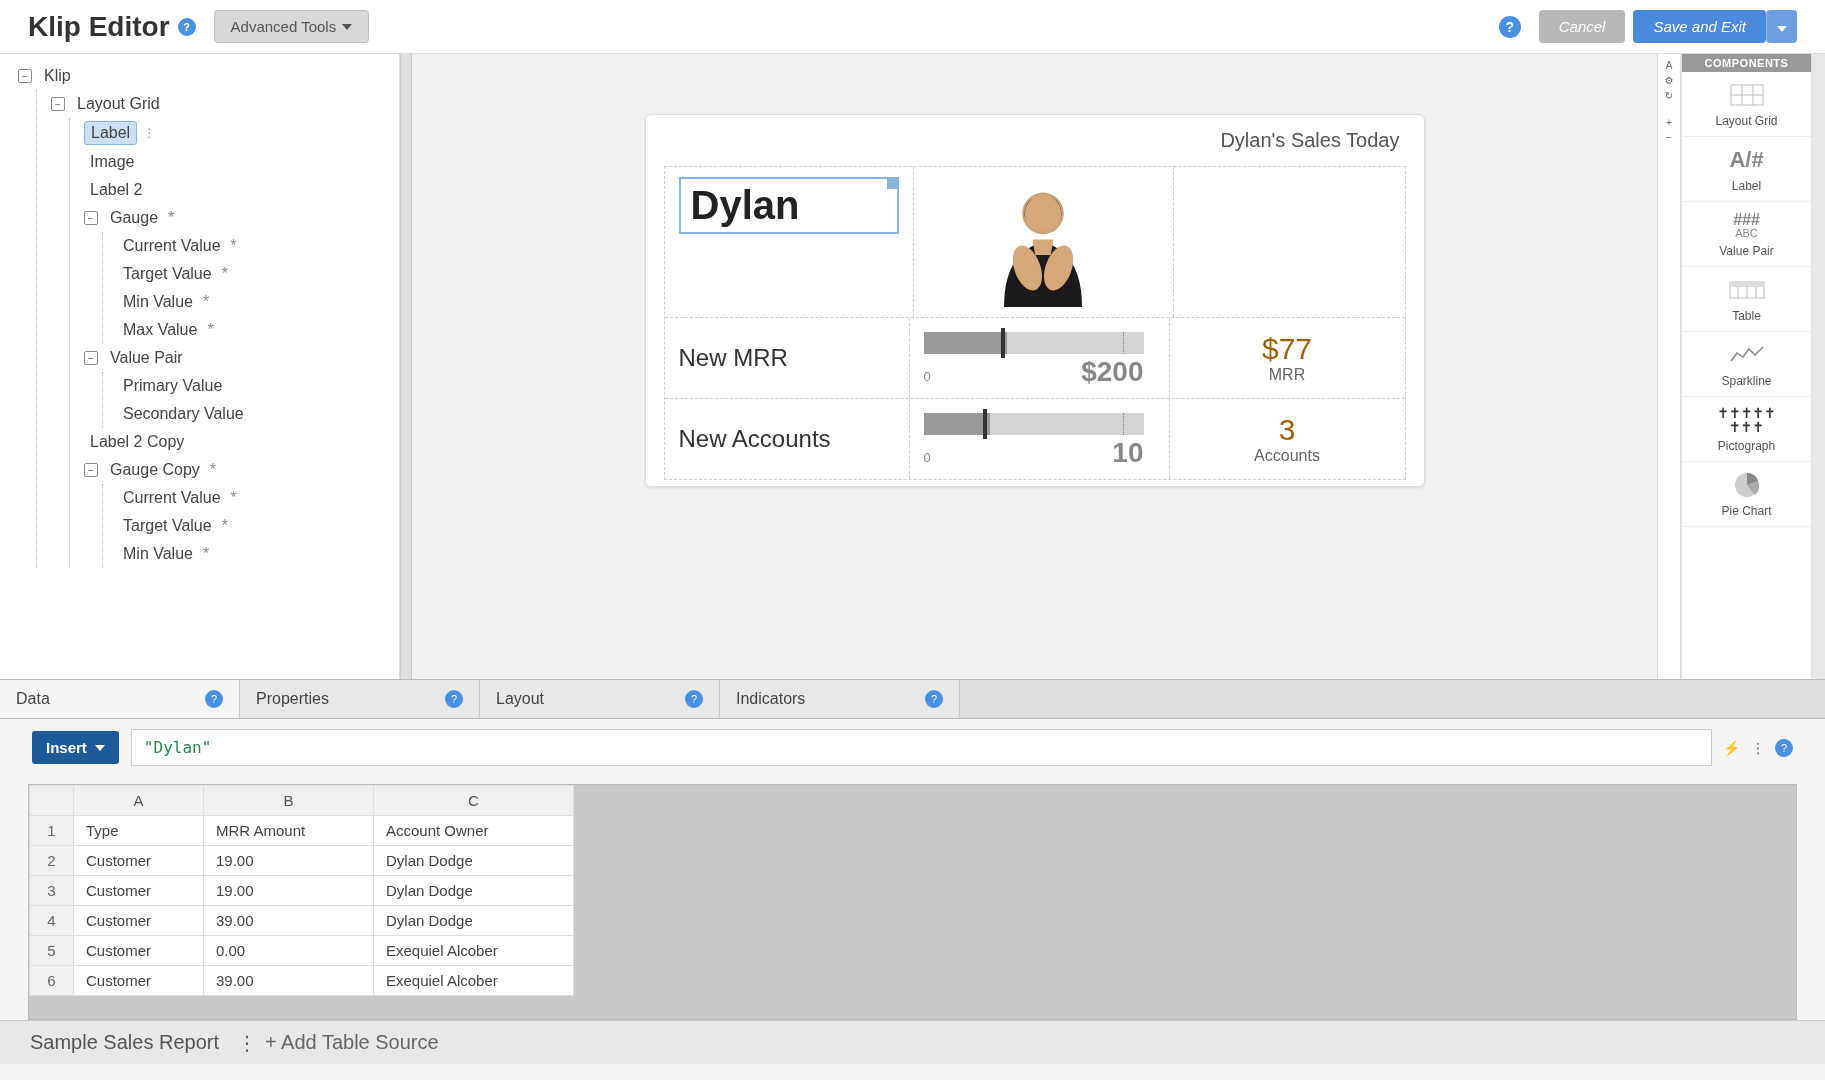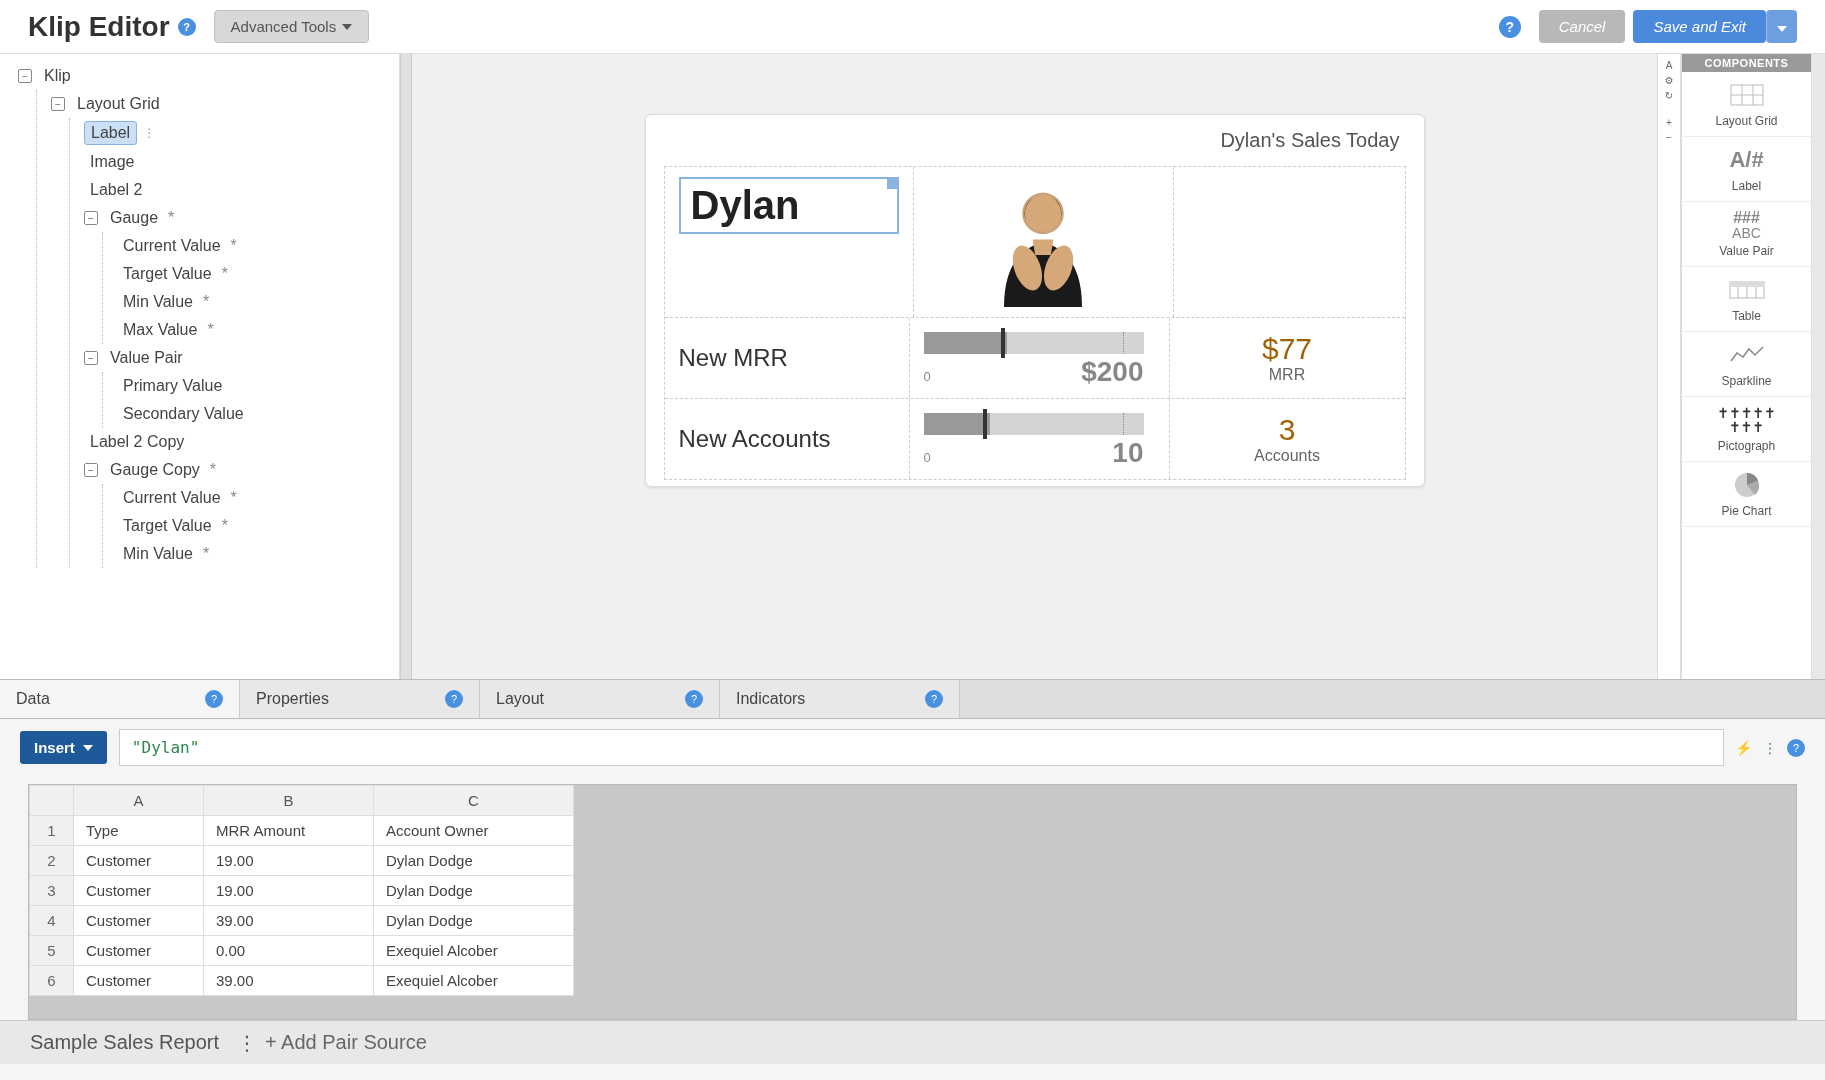--- a/index.html
+++ b/index.html
@@ -71,21 +71,21 @@
 .comp-label { font-size: 12px; color: #555; }
 .comp-scroll { width: 14px; background: #e8e8e8; border-left: 1px solid #ddd; }
 
 
 .tabs { display: flex; background: #ddd; border-top: 1px solid #bbb; border-bottom: 1px solid #bbb; }
 .tab { width: 240px; background: #e8e8e8; border-right: 1px solid #ccc; padding: 10px 16px; display: flex; justify-content: space-between; align-items: center; cursor: pointer; font-size: 16px; color: #444; }
 .tab.active { background: #f5f5f5; }
 .tab .q { width: 18px; height: 18px; border-radius: 50%; background: #4a90e2; color: #fff; font-size: 11px; display: flex; align-items: center; justify-content: center; }
 
 
-.formula-row { display: flex; align-items: center; padding: 10px 20px; gap: 12px; background: #f5f5f5; }
+.formula-row { display: flex; align-items: center; padding: 10px 32px; gap: 12px; background: #f5f5f5; }
 .insert-btn { background: #1e5a99; color: #fff; padding: 8px 14px; border-radius: 3px; font-size: 15px; font-weight: bold; display: flex; align-items: center; gap: 8px; cursor: pointer; }
 .formula-input { flex: 1; background: #fff; border: 1px solid #ccc; padding: 8px 12px; font-family: monospace; font-size: 16px; color: #2a8a4a; }
 .formula-icons { display: flex; gap: 10px; align-items: center; color: #666; }
 .fi { cursor: pointer; }
 
 
 .grid-area { background: #c8c8c8; margin: 8px 28px 0; height: 236px; overflow: hidden; border: 1px solid #bbb; position: relative; }
 .grid-table { background: #fff; border-collapse: collapse; }
 .grid-table th, .grid-table td { border: 1px solid #ddd; padding: 6px 12px; font-size: 15px; text-align: left; color: #444; }
 .grid-table th { background: #f0f0f0; font-weight: normal; color: #555; text-align: center; }
@@ -289,21 +289,21 @@
             </div>
           <div class="comp-label">Layout Grid</div>
         </div>
         <div class="comp-item">
           <div class="comp-icon" style="font-size:22px;font-weight:bold;">A/#</div>
           <div class="comp-label">Label</div>
         </div>
         <div class="comp-item">
           <div class="comp-icon" style="flex-direction:column;line-height:1;">
               <span style="font-size:16px;font-weight:bold;">###</span>
-              <span style="font-size:14px;">ABC</span>
+              <span style="font-size:11px;">ABC</span>
             </div>
           <div class="comp-label">Value Pair</div>
         </div>
         <div class="comp-item">
           <div class="comp-icon">
               <svg width="36" height="18">
                 <rect x="1" y="1" width="34" height="16" fill="none" stroke="#bbb"></rect>
                 <line x1="9" y1="1" x2="9" y2="17" stroke="#bbb"></line>
                 <line x1="18" y1="1" x2="18" y2="17" stroke="#bbb"></line>
                 <line x1="27" y1="1" x2="27" y2="17" stroke="#bbb"></line>
@@ -420,14 +420,14 @@
           <td>39.00</td>
           <td>Exequiel Alcober</td>
         </tr>
   </tbody>
     </table>
 </div>
 
 <div class="footer">
   <span class="footer-tab">Sample Sales Report</span>
   <span>⋮</span>
-  <span class="footer-add">+ Add Pair Source</span>
+  <span class="footer-add">+ Add Table Source</span>
 </div>
 
 </body></html>

